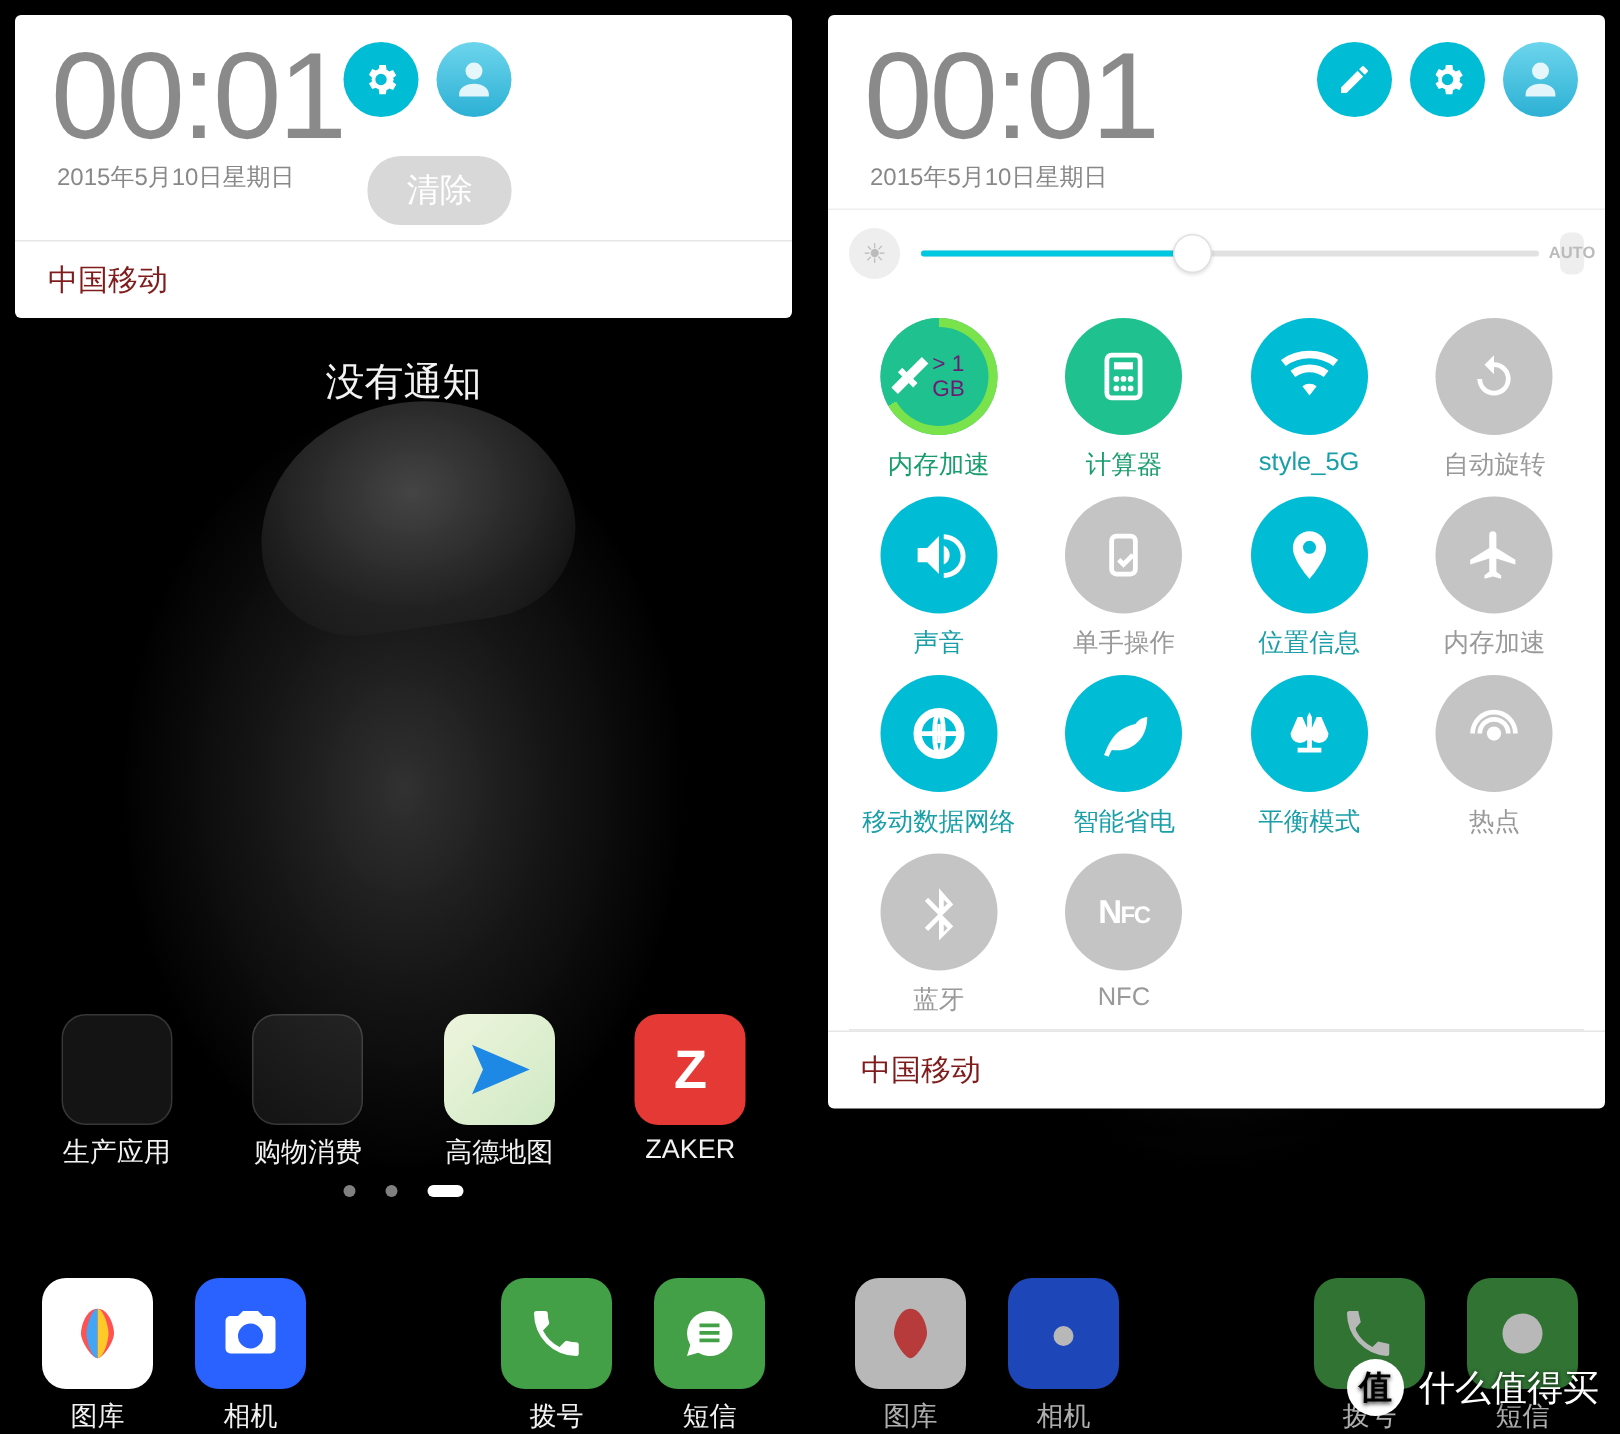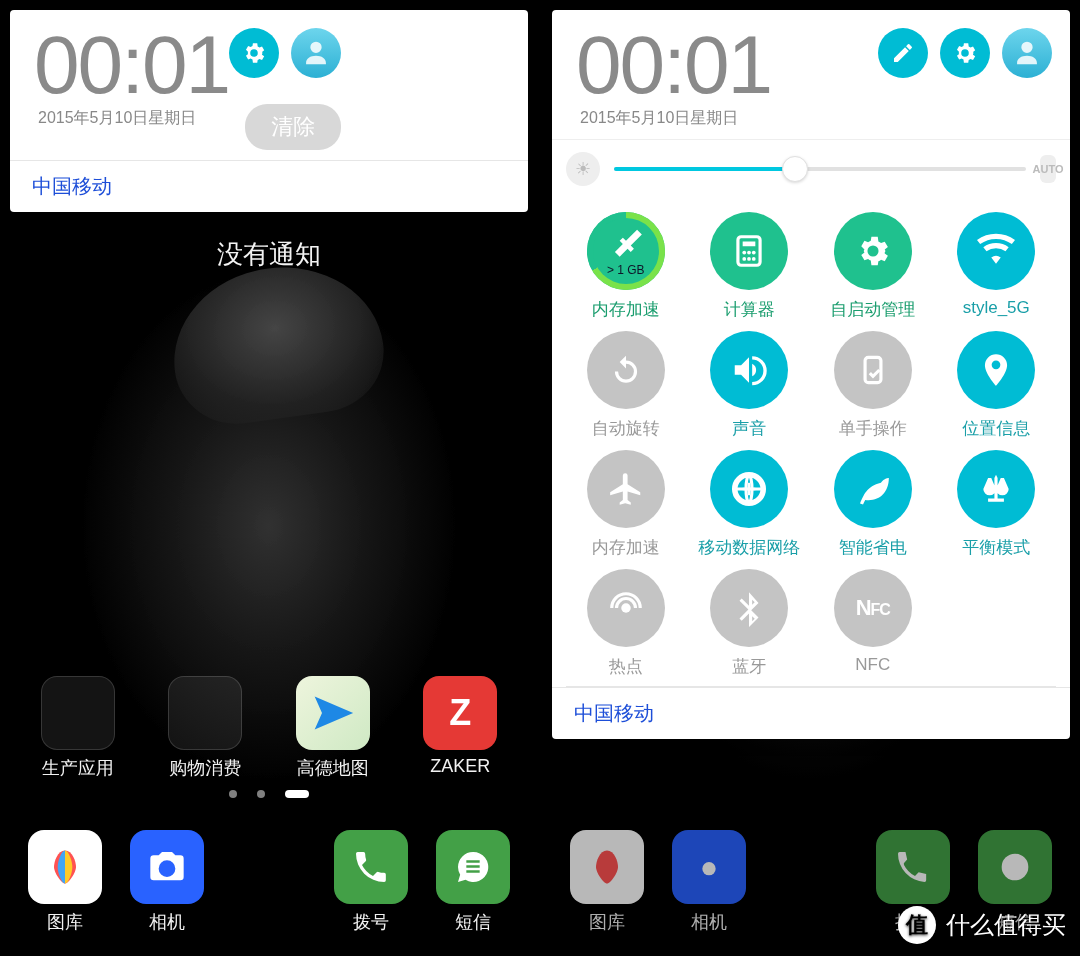--- a/index.html
+++ b/index.html
@@ -10,23 +10,23 @@
 .wallpaper::before{content:"";position:absolute;left:32%;top:28%;width:210px;height:150px;background:radial-gradient(ellipse at 50% 40%,#4a4a4a 0%,#2a2a2a 60%,transparent 100%);border-radius:50% 50% 30% 30%/60% 60% 40% 40%;transform:rotate(-8deg)}
 .shade{position:absolute;top:10px;left:10px;right:10px;background:#fff;border-radius:4px;box-shadow:0 2px 14px rgba(0,0,0,.35);z-index:20}
 .shade-head{display:flex;align-items:flex-start;padding:18px 18px 10px 24px}
 .clock{font-size:82px;font-weight:300;color:#8a8a8a;letter-spacing:-2px;line-height:.9}
 .date{font-size:16px;color:#888;margin-top:6px;padding-left:4px}
 .head-actions{margin-left:auto;display:flex;align-items:center;gap:12px}
 .cbtn{width:50px;height:50px;border-radius:50%;background:#00bcd4;display:flex;align-items:center;justify-content:center;color:#fff}
 .cbtn.avatar{background:linear-gradient(180deg,#6dd5ed 0%,#2cb0d4 100%)}
 .clear-btn{margin-top:16px;background:#d8d8d8;color:#fff;font-size:22px;padding:8px 26px;border-radius:22px;display:inline-flex;align-items:center;justify-content:center}
 .right-actions{display:flex;flex-direction:column;align-items:flex-end;gap:10px}
-.carrier-row{border-top:1px solid #e6e6e6;padding:12px 22px;font-size:20px;color:#1d4ed8}
+.carrier-row{border-top:1px solid #e6e6e6;padding:12px 22px;font-size:20px;color:#7f1d1d}
 .no-notif{position:absolute;top:237px;left:0;right:0;text-align:center;color:#f3f3f3;font-size:26px;z-index:15}
-.dock{position:absolute;bottom:0;left:0;right:0;height:148px;display:flex;justify-content:space-around;align-items:center;padding:0 14px;z-index:10}
+.dock{position:absolute;bottom:0;left:0;right:0;height:148px;display:flex;justify-content:space-around;align-items:flex-end;padding:0 14px;z-index:10}
 .home-row{position:absolute;bottom:176px;left:0;right:0;display:flex;justify-content:space-around;align-items:flex-start;padding:0 14px;z-index:10}
 .app{display:flex;flex-direction:column;align-items:center;gap:6px;width:100px}
 .app-icon{width:74px;height:74px;border-radius:16px;display:flex;align-items:center;justify-content:center;font-size:36px;color:#fff}
 .app-label{color:#f2f2f2;font-size:18px;text-shadow:0 1px 2px rgba(0,0,0,.8)}
 .folder-icon{display:grid;grid-template-columns:1fr 1fr 1fr;grid-template-rows:1fr 1fr 1fr;gap:3px;padding:6px;background:rgba(255,255,255,.08);border:1px solid rgba(255,255,255,.15)}
 .folder-icon span{border-radius:4px}
 .page-ind{position:absolute;bottom:158px;left:0;right:0;display:flex;justify-content:center;gap:20px;z-index:10}
 .page-ind .dot{width:8px;height:8px;border-radius:50%;background:rgba(255,255,255,.5)}
 .page-ind .bar{width:24px;height:8px;border-radius:4px;background:#fff}
 .brightness{display:flex;align-items:center;gap:14px;padding:12px 14px 10px 14px;border-top:1px solid #eee}
@@ -41,21 +41,21 @@
 .qcircle svg{width:38px;height:38px}
 .q-on{background:#00bcd4}
 .q-green{background:#1fc18e}
 .q-off{background:#c4c4c4}
 .qlabel{font-size:17px}
 .lbl-teal{color:#1a9fa8}
 .lbl-green{color:#1a9d6e}
 .lbl-grey{color:#999}
 .mem-ring{position:absolute;inset:0;border-radius:50%;background:conic-gradient(#7ae24a 0deg 240deg,#1fc18e 240deg 360deg)}
 .mem-ring::after{content:"";position:absolute;inset:6px;border-radius:50%;background:#1fc18e}
-.mem-inner{position:relative;display:flex;flex-direction:column;align-items:center;color:#0f172a;font-size:12px}
+.mem-inner{position:relative;display:flex;flex-direction:row;align-items:center;color:#701a75;font-size:15px}
 .sep{height:1px;background:#e6e6e6;margin:0 14px}
 .dim{position:absolute;inset:0;background:rgba(0,0,0,.28);z-index:12}
 .watermark{position:absolute;right:14px;bottom:12px;display:flex;align-items:center;gap:10px;color:#fff;font-size:24px;z-index:50;text-shadow:0 1px 3px rgba(0,0,0,.8)}
 .watermark .wcircle{width:38px;height:38px;border-radius:50%;background:#fff;color:#000;display:flex;align-items:center;justify-content:center;font-weight:900;font-size:22px}
 </style>
 </head>
 <body>
 
 <svg width="0" height="0" style="position:absolute">
 <defs>
@@ -348,28 +348,20 @@
           </div>
           <div class="qtile">
             <div class="qcircle q-green">
               <svg viewBox="0 0 24 24">
                 <use href="#i-calculator"></use>
               </svg>
             </div>
             <div class="qlabel lbl-green">计算器</div>
           </div>
           <div class="qtile">
-            <div class="qcircle q-green">
-              <svg viewBox="0 0 24 24">
-                <use href="#i-gear"></use>
-              </svg>
-            </div>
-            <div class="qlabel lbl-green">自启动管理</div>
-          </div>
-          <div class="qtile">
             <div class="qcircle q-on">
               <svg viewBox="0 0 24 24">
                 <use href="#i-wifi"></use>
               </svg>
             </div>
             <div class="qlabel lbl-teal">style_5G</div>
           </div>
           <div class="qtile">
             <div class="qcircle q-off">
               <svg viewBox="0 0 24 24">

